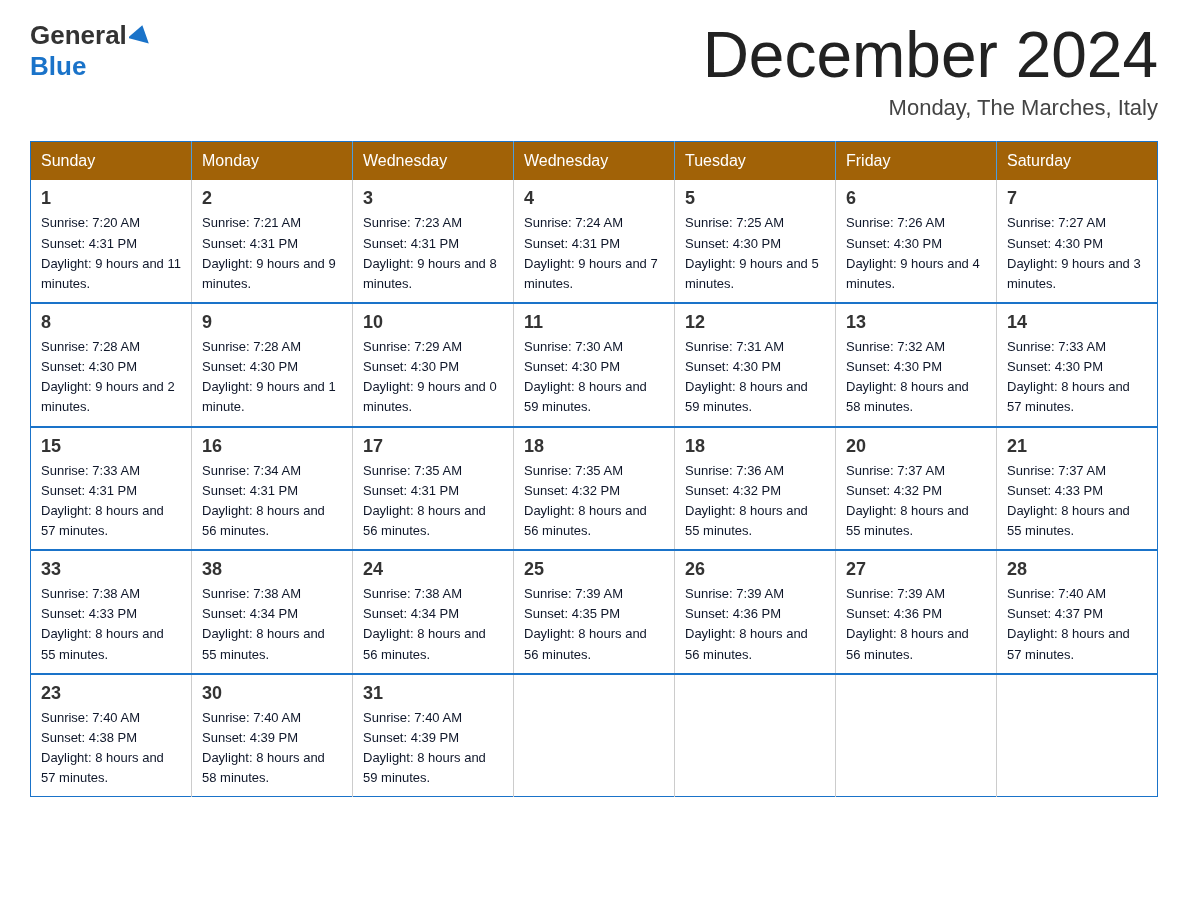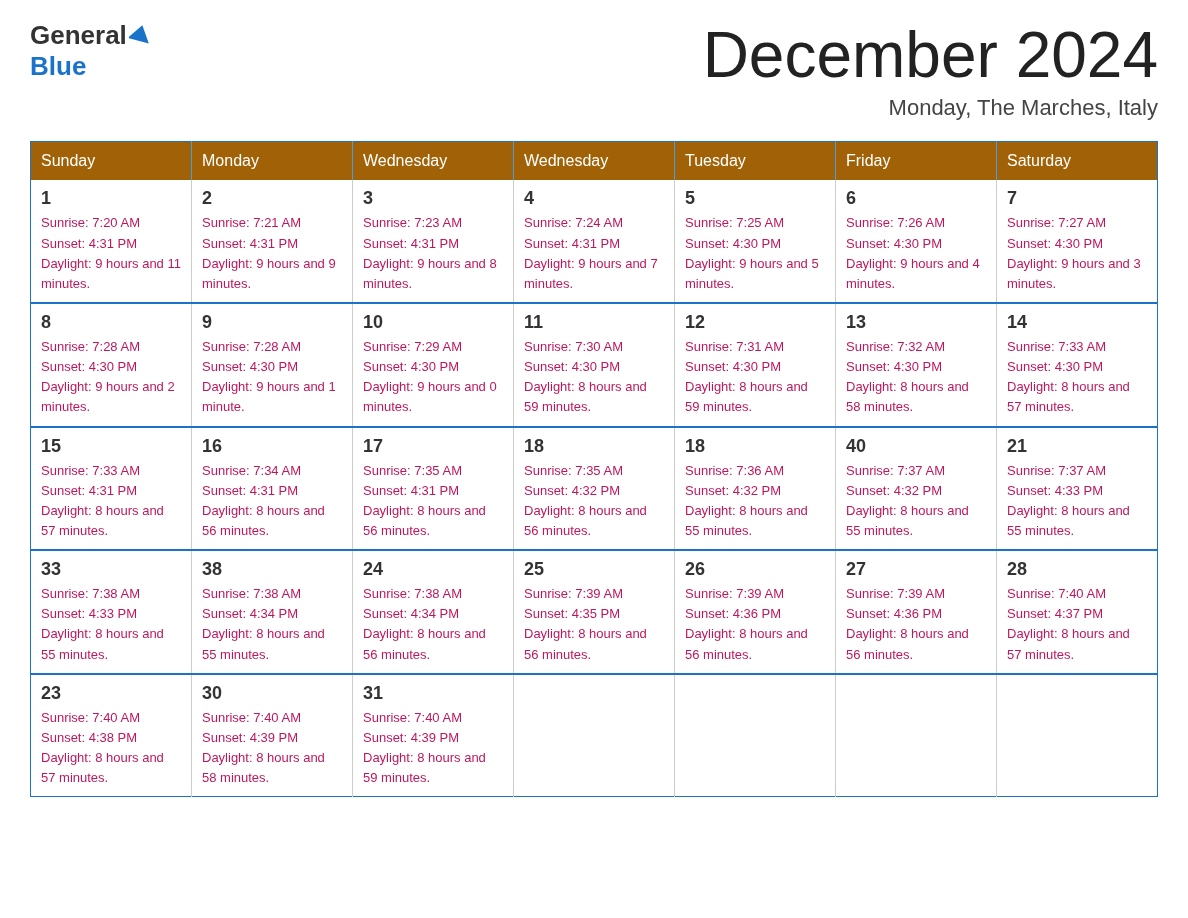--- a/index.html
+++ b/index.html
@@ -74,21 +74,21 @@
     }
     .day-num {
       font-size: 18px;
       font-weight: bold;
       display: block;
       margin-bottom: 4px;
     }
     .day-info {
       font-size: 13px;
       line-height: 1.55;
-      color: #be185d;
+      color: #0f172a;
     }
     .empty-cell {
       background: #fff;
     }
     .logo-row {
       display: flex;
       align-items: center;
     }
     .logo-text-general {
       font-size: 26px;
@@ -212,21 +212,21 @@
       </td>
         <td>
         <span class="day-num">18</span>
         <div class="day-info">Sunrise: 7:35 AM<br>Sunset: 4:32 PM<br>Daylight: 8 hours and 56 minutes.</div>
       </td>
         <td>
         <span class="day-num">18</span>
         <div class="day-info">Sunrise: 7:36 AM<br>Sunset: 4:32 PM<br>Daylight: 8 hours and 55 minutes.</div>
       </td>
         <td>
-        <span class="day-num">40</span>
+        <span class="day-num">20</span>
         <div class="day-info">Sunrise: 7:37 AM<br>Sunset: 4:32 PM<br>Daylight: 8 hours and 55 minutes.</div>
       </td>
         <td>
         <span class="day-num">21</span>
         <div class="day-info">Sunrise: 7:37 AM<br>Sunset: 4:33 PM<br>Daylight: 8 hours and 55 minutes.</div>
       </td>
       </tr>
       <tr>
         <td>
         <span class="day-num">33</span>

